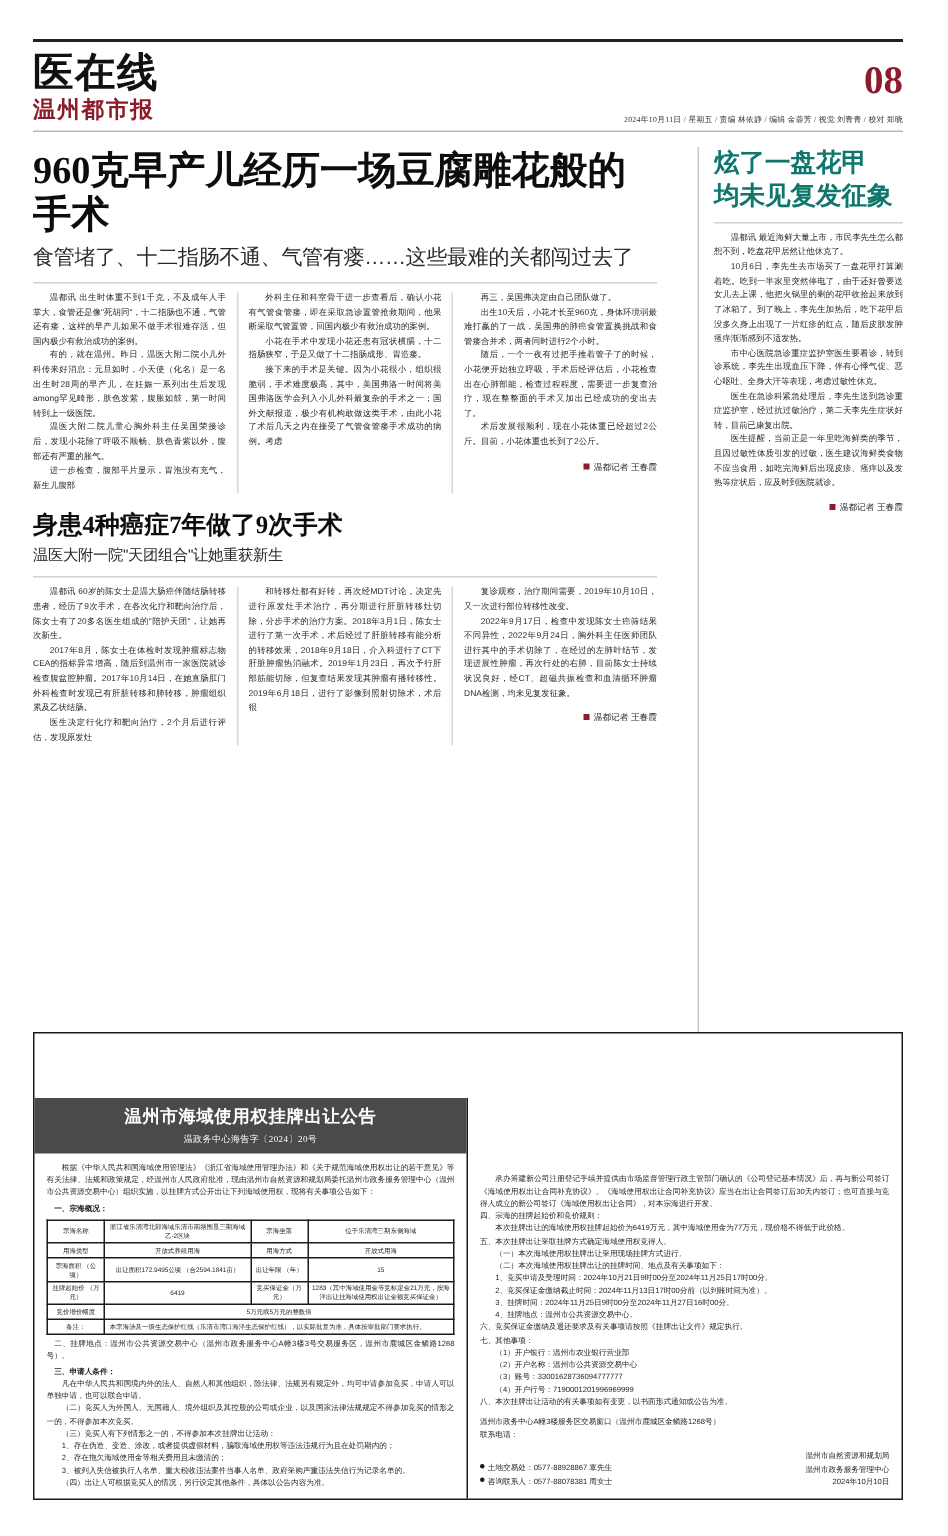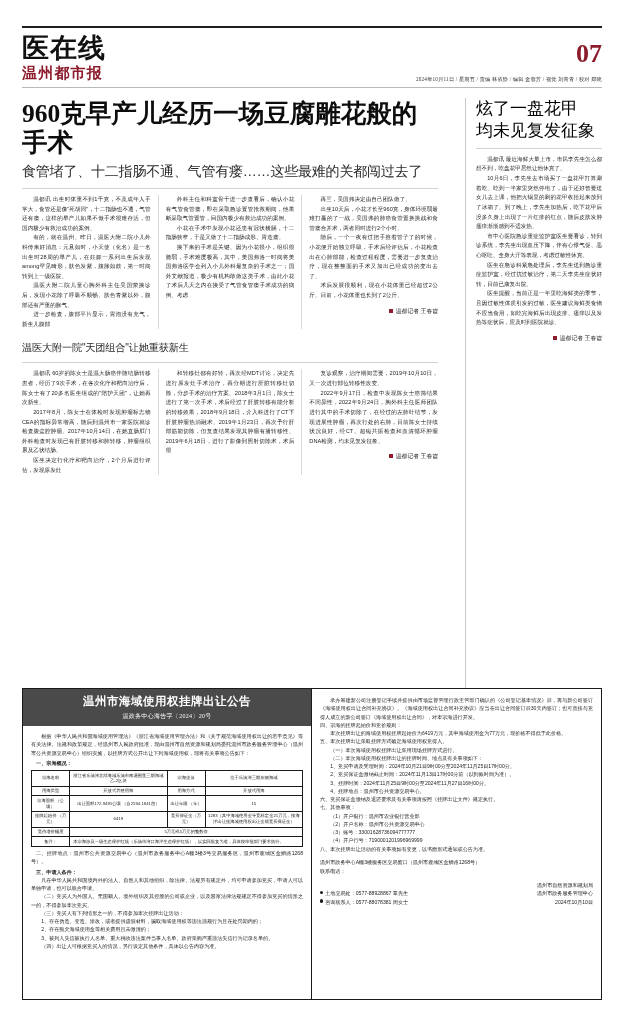--- a/index.html
+++ b/index.html
@@ -179,23 +179,23 @@
     font-size: 10.2px;
     color: #2a2a2a;
     margin-top: 3px;
     letter-spacing: -0.2px;
   }
 
   
   .side-headline {
     font-family: "Liberation Serif", "DejaVu Serif", serif;
     font-size: 17px;
-    font-weight: normal;
+    font-weight: bold;
     line-height: 1.25;
-    color: #000000;
+    color: #0f766e;
   }
   .side-rule {
     border-top: 1px solid #d2d2d2;
     margin: 7px 0 6px 0;
   }
   .side-body {
     font-family: "Liberation Sans", "DejaVu Sans", sans-serif;
     font-size: 5.6px;
     line-height: 1.72;
     text-align: justify;
@@ -211,20 +211,21 @@
     top: 688px;
     height: 312px;
     border: 1.5px solid #1a1a1a;
     box-sizing: border-box;
     background: #fff;
   }
   .notice-inner {
     display: flex;
     height: 100%;
     box-sizing: border-box;
+    align-items: flex-end;
   }
   .notice-left {
     width: 50%;
     box-sizing: border-box;
     padding: 0 0 0 0;
     border-right: 1px solid #1a1a1a;
   }
   .notice-right {
     width: 50%;
     box-sizing: border-box;
@@ -319,21 +320,21 @@
 <div class="page">
 
   <div class="masthead">
     <div class="masthead-rule-top"></div>
     <div class="masthead-row">
       <div class="masthead-left">
         <div class="section-title">医在线</div>
         <div class="paper-name">温州都市报</div>
       </div>
       <div class="masthead-right">
-        <div class="page-number">07</div>
+        <div class="page-number">08</div>
         <div class="masthead-meta">2024年10月11日 / 星期五 / 责编 林依静 / 编辑 金蓉芳 / 视觉 刘青青 / 校对 郑晓</div>
       </div>
     </div>
     <div class="masthead-rule-bottom"></div>
   </div>
 
   <div class="content">
 
     <div class="left-zone">
 
@@ -365,20 +366,21 @@
               <p>术后发展很顺利，现在小花体重已经超过2公斤。目前，小花体重也长到了2公斤。</p>
             </div>
             <div class="byline">
               <span class="bullet"></span><span>温都记者 王春霞</span>
             </div>
           </div>
         </div>
       </div>
 
       <div class="second-story">
+        <div class="second-headline">身患4种癌症7年做了9次手术</div>
         <div class="second-subhead">温医大附一院"天团组合"让她重获新生</div>
         <div class="rule-thin"></div>
         <div class="cols3">
           <div class="col">
             <div class="body-text">
               <p>温都讯 60岁的陈女士是温大肠癌伴随结肠转移患者，经历了9次手术，在各次化疗和靶向治疗后，陈女士有了20多名医生组成的"陪护天团"，让她再次新生。</p>
               <p>2017年8月，陈女士在体检时发现肿瘤标志物CEA的指标异常增高，随后到温州市一家医院就诊检查腹盆腔肿瘤。2017年10月14日，在她直肠肛门外科检查时发现已有肝脏转移和肺转移，肿瘤组织累及乙状结肠。</p>
               <p>医生决定行化疗和靶向治疗，2个月后进行评估，发现原发灶</p>
             </div>
           </div>

